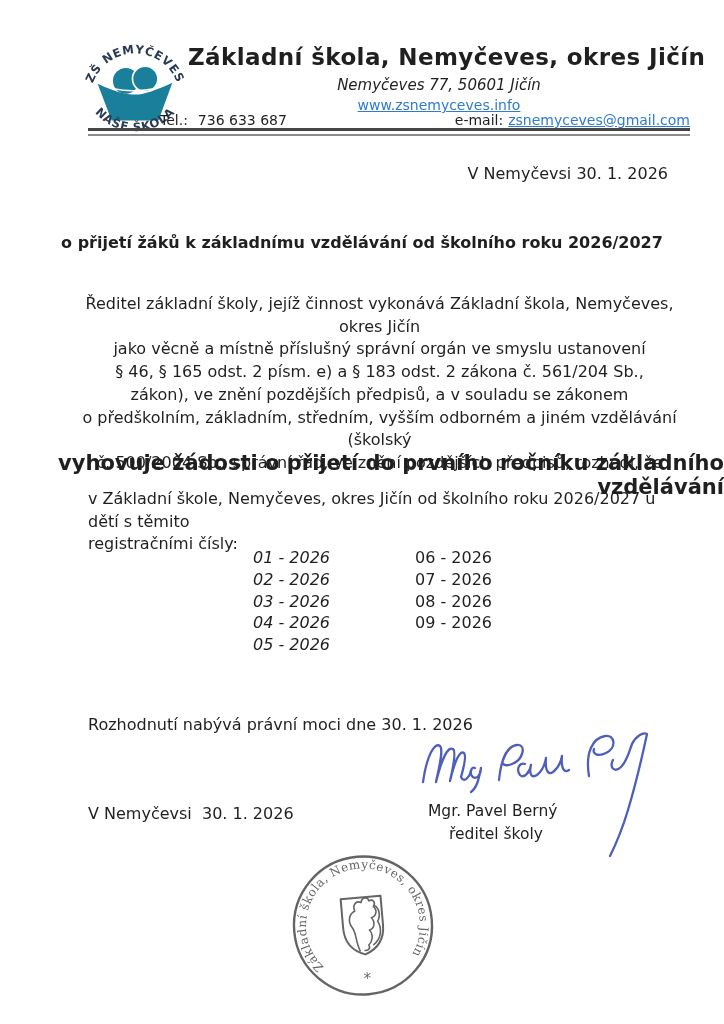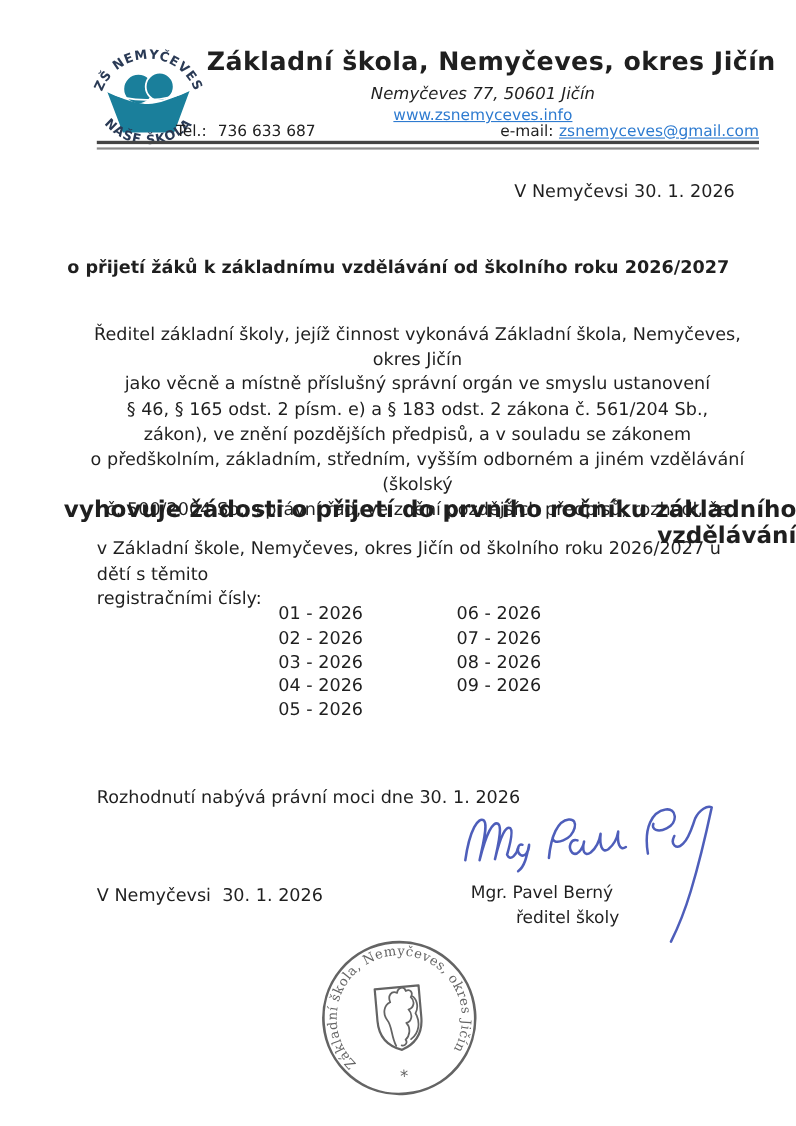--- a/index.html
+++ b/index.html
@@ -25,27 +25,27 @@
   .date-top{position:absolute; left:300px; right:56px; top:164px; text-align:right; font-size:16px;}
   .notice{position:absolute; left:0; right:0; top:231px; text-align:center;
     font-size:16px; font-weight:bold; line-height:23px;}
   .intro{position:absolute; left:40px; right:40px; top:293px; text-align:center;
     font-size:16px; line-height:22.7px;margin-left:35px;}
   .verdict{position:absolute; left:0; right:0; top:451px; text-align:right;
     font-size:21px; font-weight:bold;}
   .scope{position:absolute; left:88px; top:488px; width:590px; text-align:left;
     font-size:16px; line-height:22.7px;}
   .numbers-col{position:absolute; top:547px; font-size:16px; line-height:21.8px;}
-  .numbers-col.col1{left:253px;}
+  .numbers-col.col1{left:253px;font-style:italic;}
   .numbers-col.col2{left:415px;}
   .legal{position:absolute; left:88px; top:715px; font-size:16px;}
   
   .sig-svg{position:absolute; left:413px; top:724px; width:252px; height:142px; z-index:3;}
   .sig-name{position:absolute; left:428px; top:802px; width:168px; text-align:left; font-size:15.5px;}
-  .sig-role{position:absolute; left:432px; top:825px; width:168px; text-align:center; font-size:15.5px;}
+  .sig-role{position:absolute; left:412px; top:825px; width:168px; text-align:center; font-size:15.5px;}
   .date-bottom{position:absolute; left:88px; top:804px; font-size:16px; white-space:pre;}
   .stamp-svg{position:absolute; left:288px; top:849px; width:150px; height:153px;
     transform:rotate(-5deg); opacity:.88;}
 </style>
 </head>
 <body>
 
 <div class="page">
 
   <svg class="logo-svg" viewBox="0 0 112 100">

